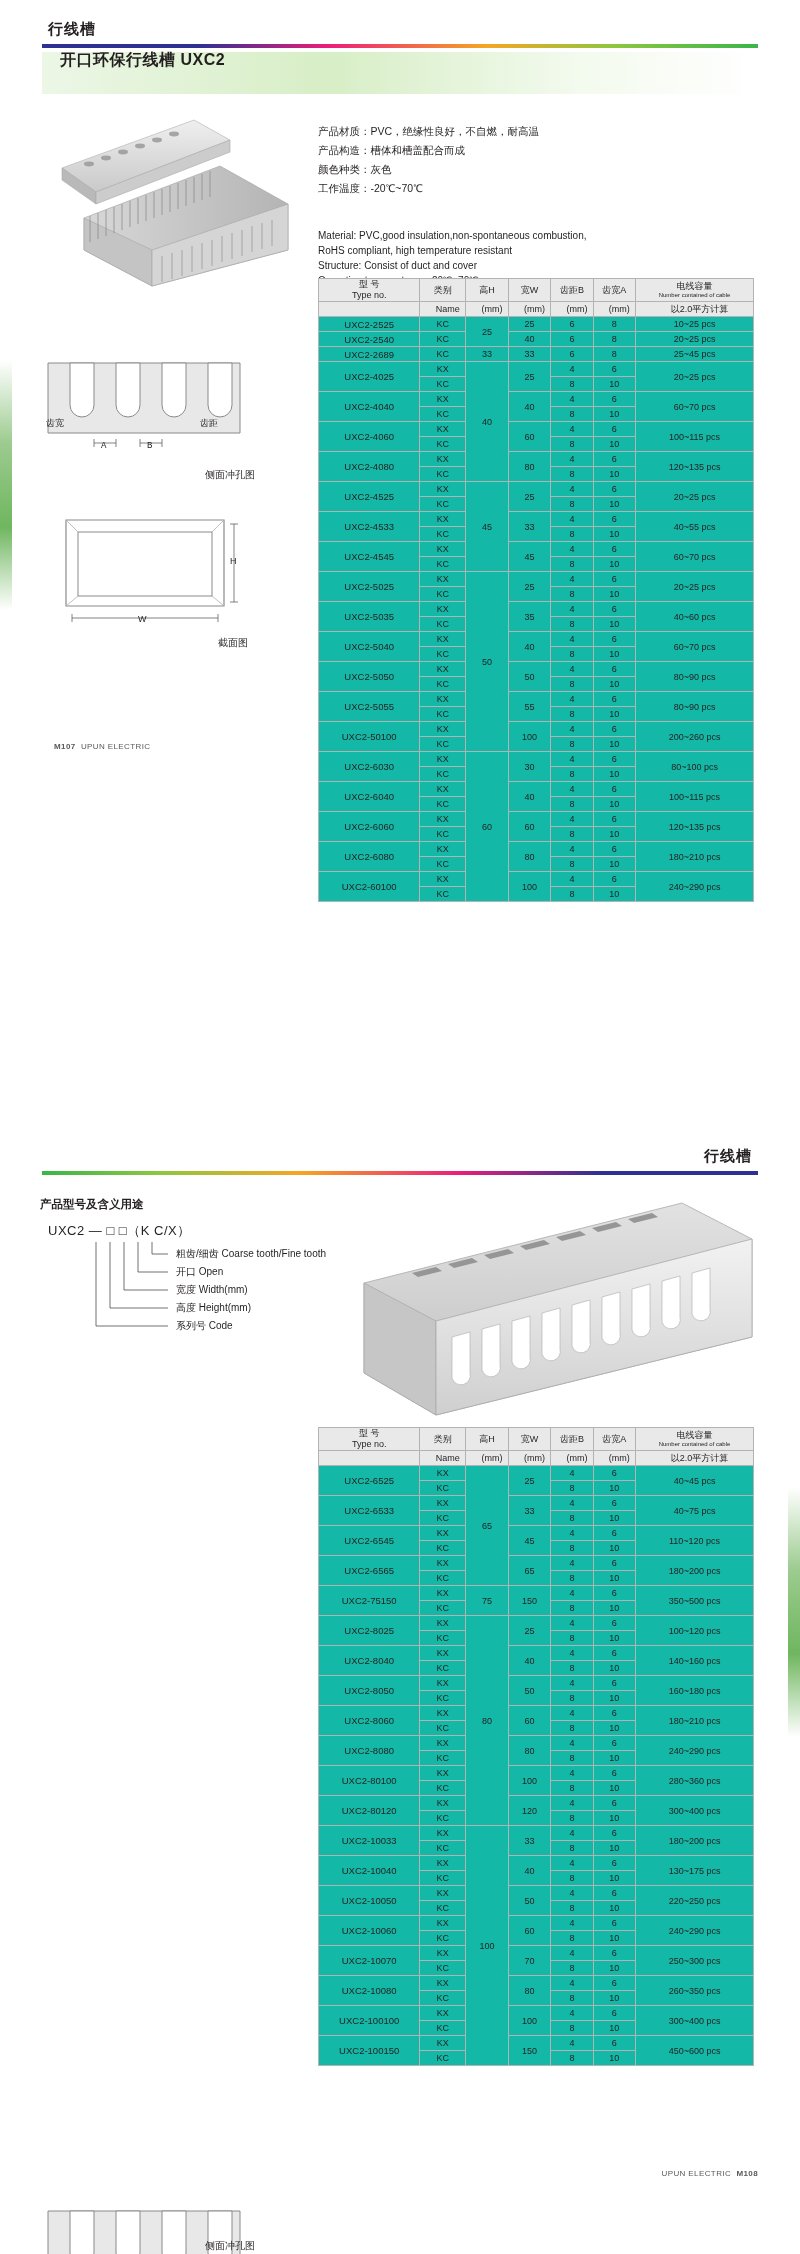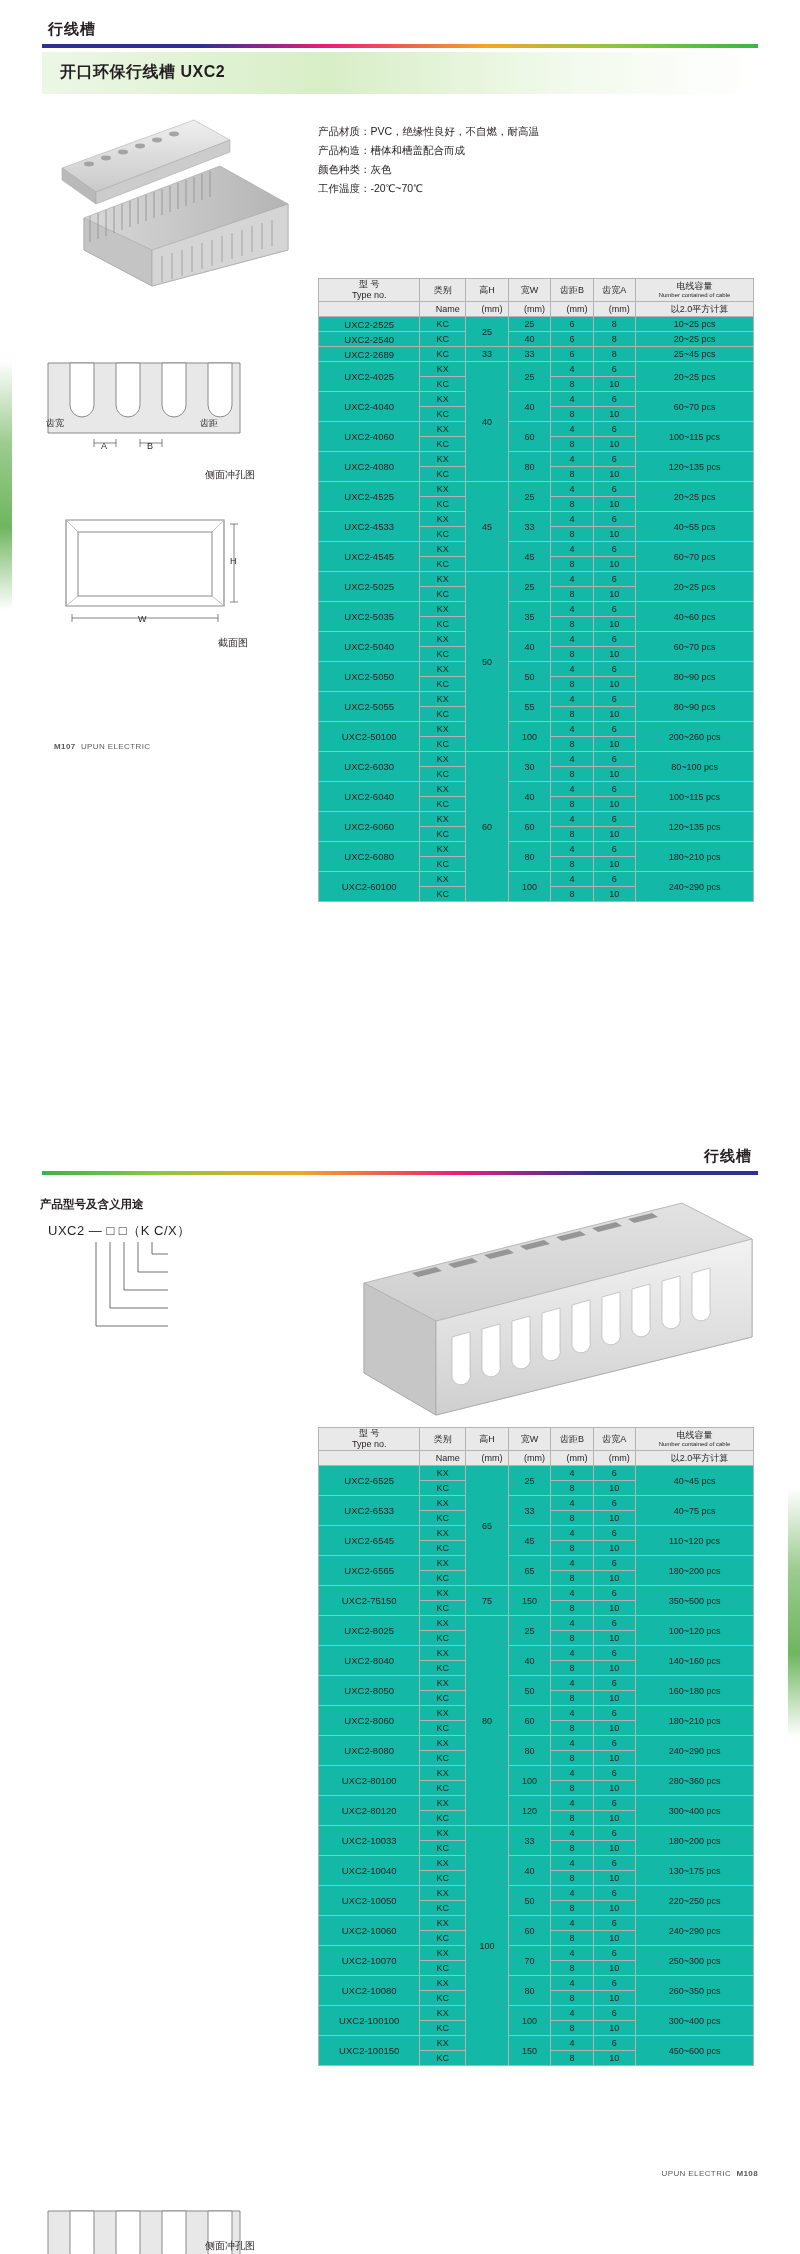--- a/index.html
+++ b/index.html
@@ -50,21 +50,21 @@
     position: absolute;
     left: 42px;
     top: 52px;
     width: 716px;
     height: 42px;
     background: linear-gradient(to right, #ecf7e6 0%, #d7eec6 40%, #f3faee 75%, #ffffff 100%);
   }
   .banner-text {
     position: absolute;
     left: 60px;
-    top: 62px;
+    top: 50px;
     font-size: 16px;
     font-weight: bold;
     color: #231f20;
     letter-spacing: 0.5px;
   }
 
   
   .side-tab {
     position: absolute;
     left: 0;
@@ -101,21 +101,21 @@
   }
 
   
   .draw-label {
     position: absolute;
     font-size: 10px;
     text-align: right;
     width: 200px;
     color: #231f20;
   }
-  .tooth-draw { position: absolute; }
+  .tooth-draw { position: absolute; font-family: Liberation Mono, monospace; }
   .sect-draw { position: absolute; }
 
   
   .code-box {
     position: absolute;
     left: 40px;
     top: 852px;
     width: 300px;
   }
   .code-title {
@@ -257,20 +257,27 @@
     </svg>
   </div>
 
   <div class="spec-cn">
     <div>产品材质：PVC，绝缘性良好，不自燃，耐高温</div>
     <div>产品构造：槽体和槽盖配合而成</div>
     <div>颜色种类：灰色</div>
     <div>工作温度：-20℃~70℃</div>
   </div>
 
+  <div class="spec-en">
+    <div>Material:   PVC,good insulation,non-spontaneous combustion,</div>
+    <div>RoHS compliant,  high temperature resistant</div>
+    <div>Structure:   Consist of duct and cover</div>
+    <div>Operating temperature：-20℃~70℃</div>
+    <div>Color:   Gray</div>
+  </div>
 
   <div class="tooth-draw" style="left:40px; top:355px;">
     <svg width="215" height="100" viewBox="0 0 215 100">
       <path d="M8,8 L200,8 L200,78 L8,78 Z" fill="#e8e8e8" stroke="#8a8a8a" stroke-width="1"></path>
       <g fill="#ffffff" stroke="#8a8a8a" stroke-width="1">
         <path d="M30,8 L30,50 a12,12 0 0 0 24,0 L54,8 Z"></path>
         <path d="M76,8 L76,50 a12,12 0 0 0 24,0 L100,8 Z"></path>
         <path d="M122,8 L122,50 a12,12 0 0 0 24,0 L146,8 Z"></path>
         <path d="M168,8 L168,50 a12,12 0 0 0 24,0 L192,8 Z"></path>
       </g>
@@ -622,20 +629,27 @@
     <div class="code-main">UXC2 — □ □（K C/X）</div>
     <svg width="260" height="104" viewBox="0 0 260 104" style="display:block;margin-top:2px;">
       <g stroke="#333" stroke-width="0.7" fill="none">
         <path d="M112,0 L112,12 L128,12"></path>
         <path d="M98,0 L98,30 L128,30"></path>
         <path d="M84,0 L84,48 L128,48"></path>
         <path d="M70,0 L70,66 L128,66"></path>
         <path d="M56,0 L56,84 L128,84"></path>
       </g>
     </svg>
+    <div class="code-rows" style="position:absolute; left:136px; top:44px; line-height:18px;">
+      <div class="code-row">粗齿/细齿  Coarse tooth/Fine  tooth</div>
+      <div class="code-row">开口    Open</div>
+      <div class="code-row">宽度    Width(mm)</div>
+      <div class="code-row">高度    Height(mm)</div>
+      <div class="code-row">系列号 Code</div>
+    </div>
   </div>
 
   <div class="photo" style="left:352px; top:60px; width:408px; height:230px;">
     <svg width="408" height="230" viewBox="0 0 408 230">
       <defs>
         <linearGradient id="p2a" x1="0" y1="0" x2="0" y2="1">
           <stop offset="0" stop-color="#f2f2f2"></stop>
             <stop offset="1" stop-color="#cfcfcf"></stop>
         </linearGradient>
         <linearGradient id="p2b" x1="0" y1="0" x2="0" y2="1">

